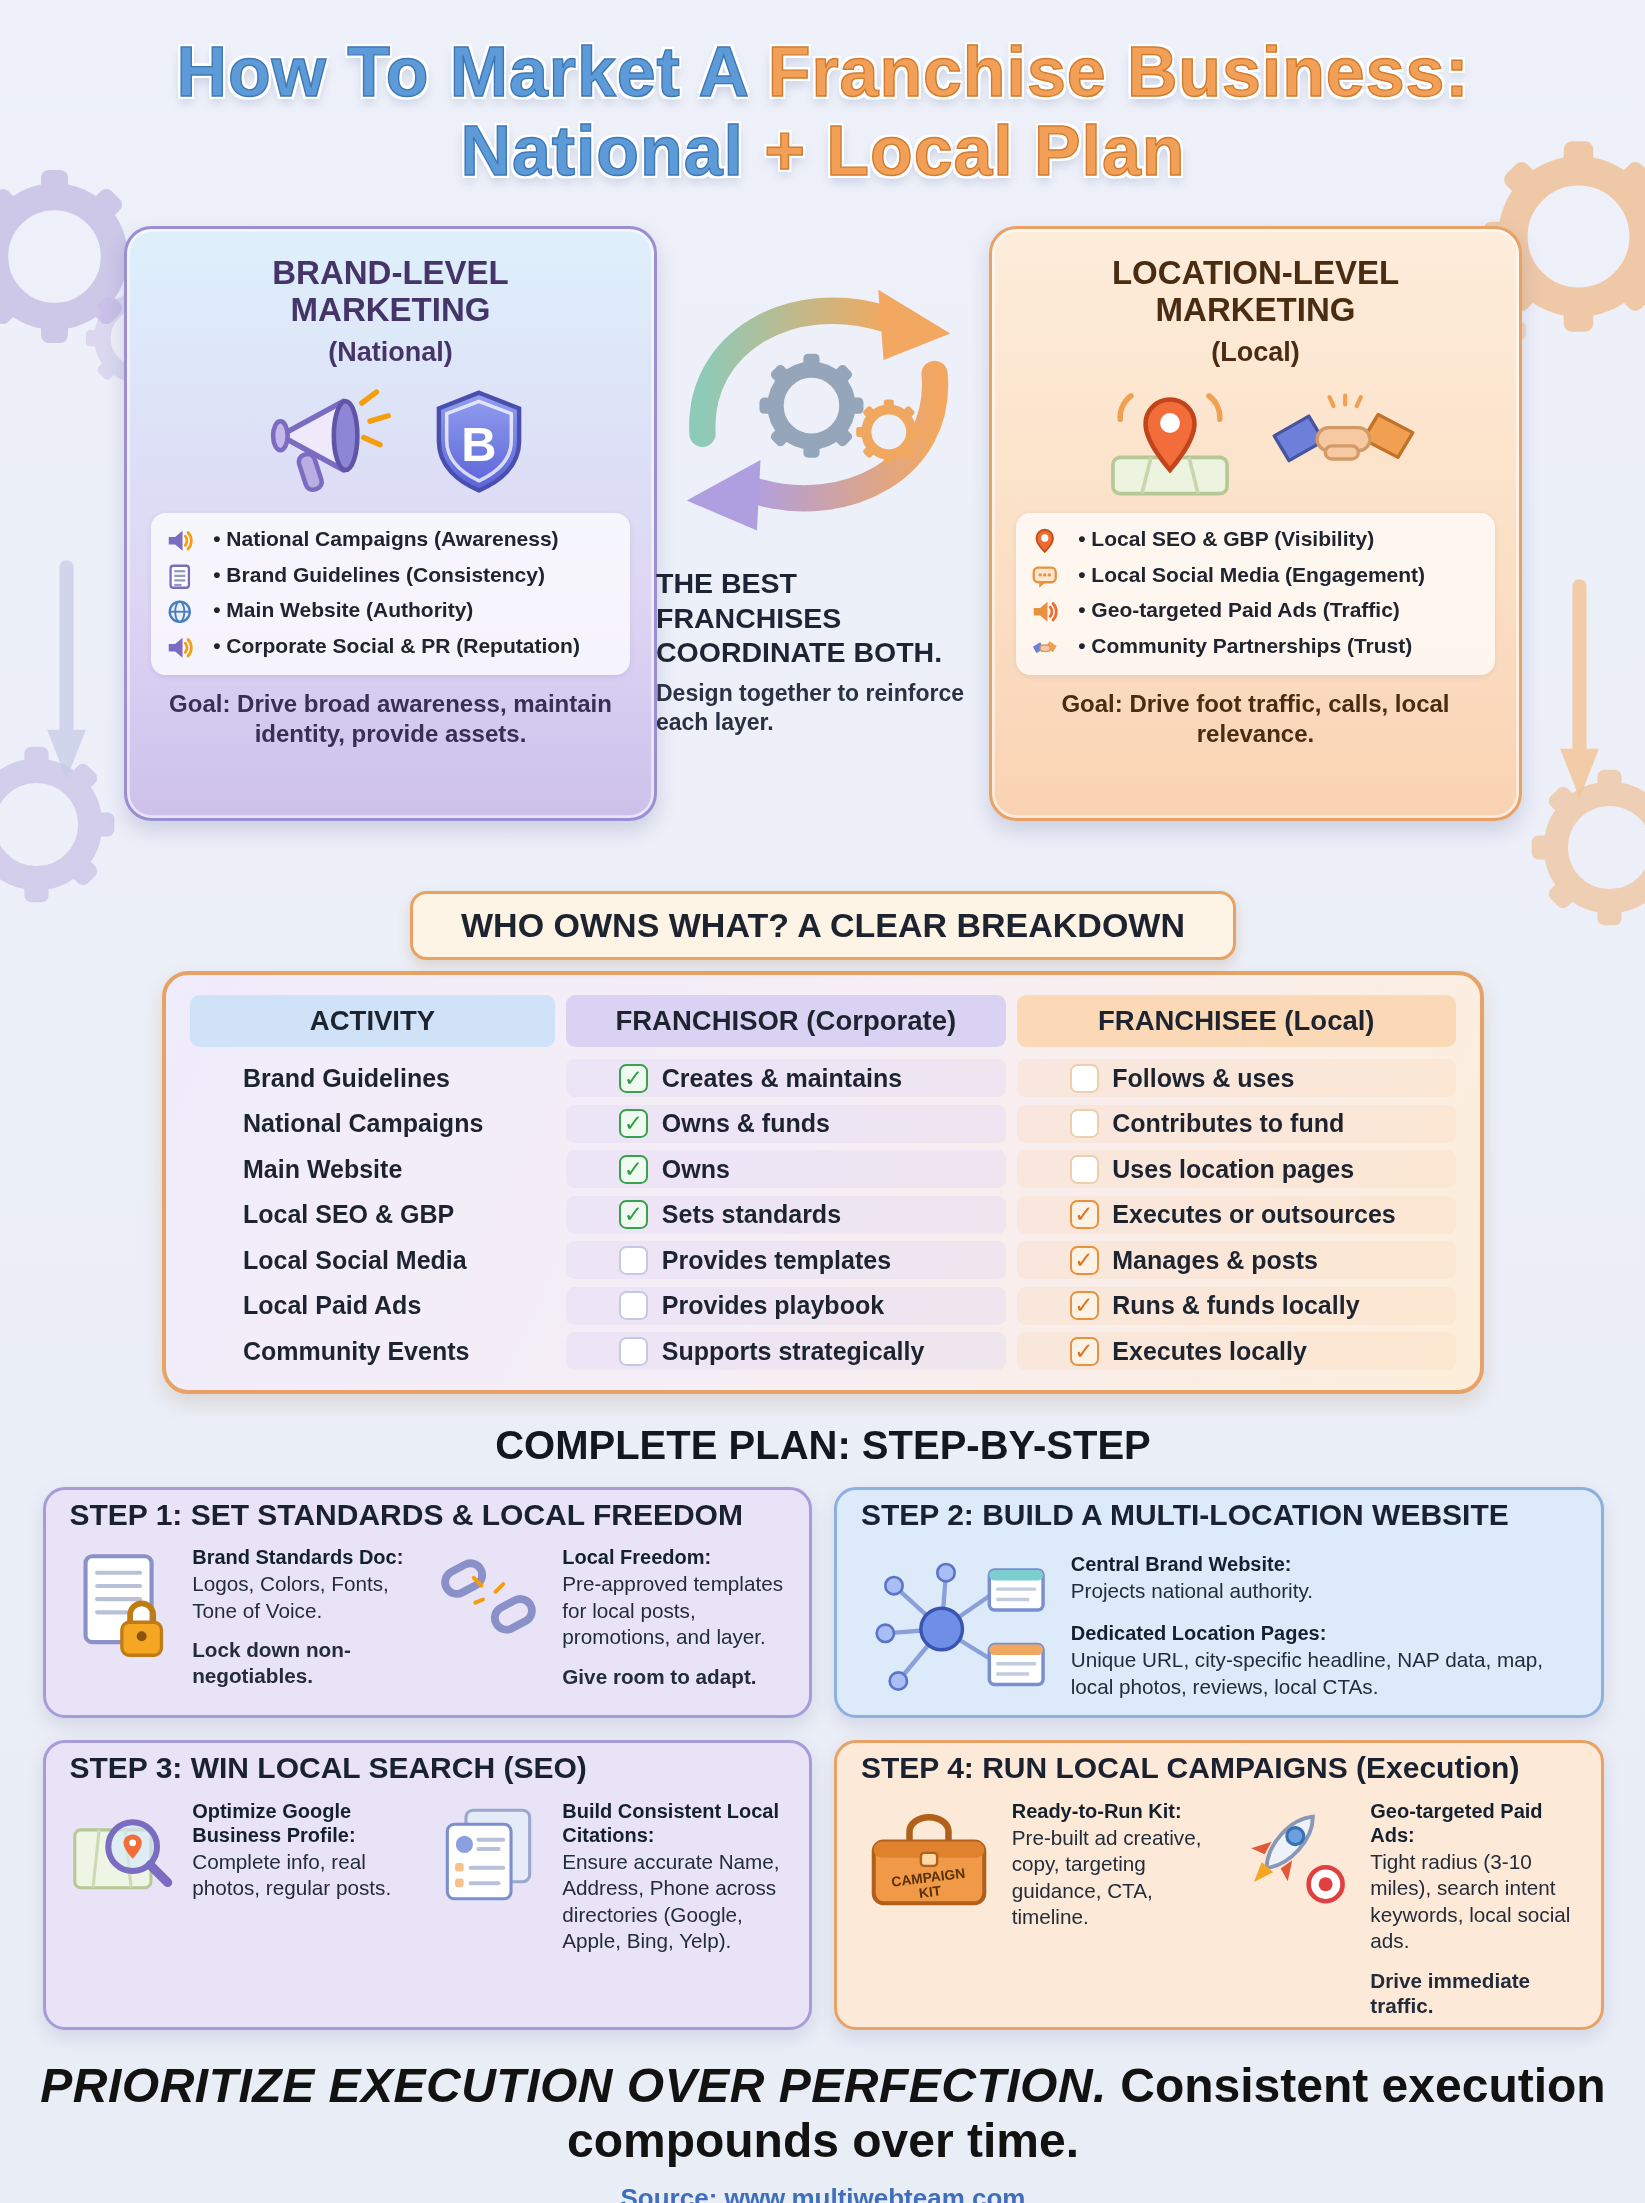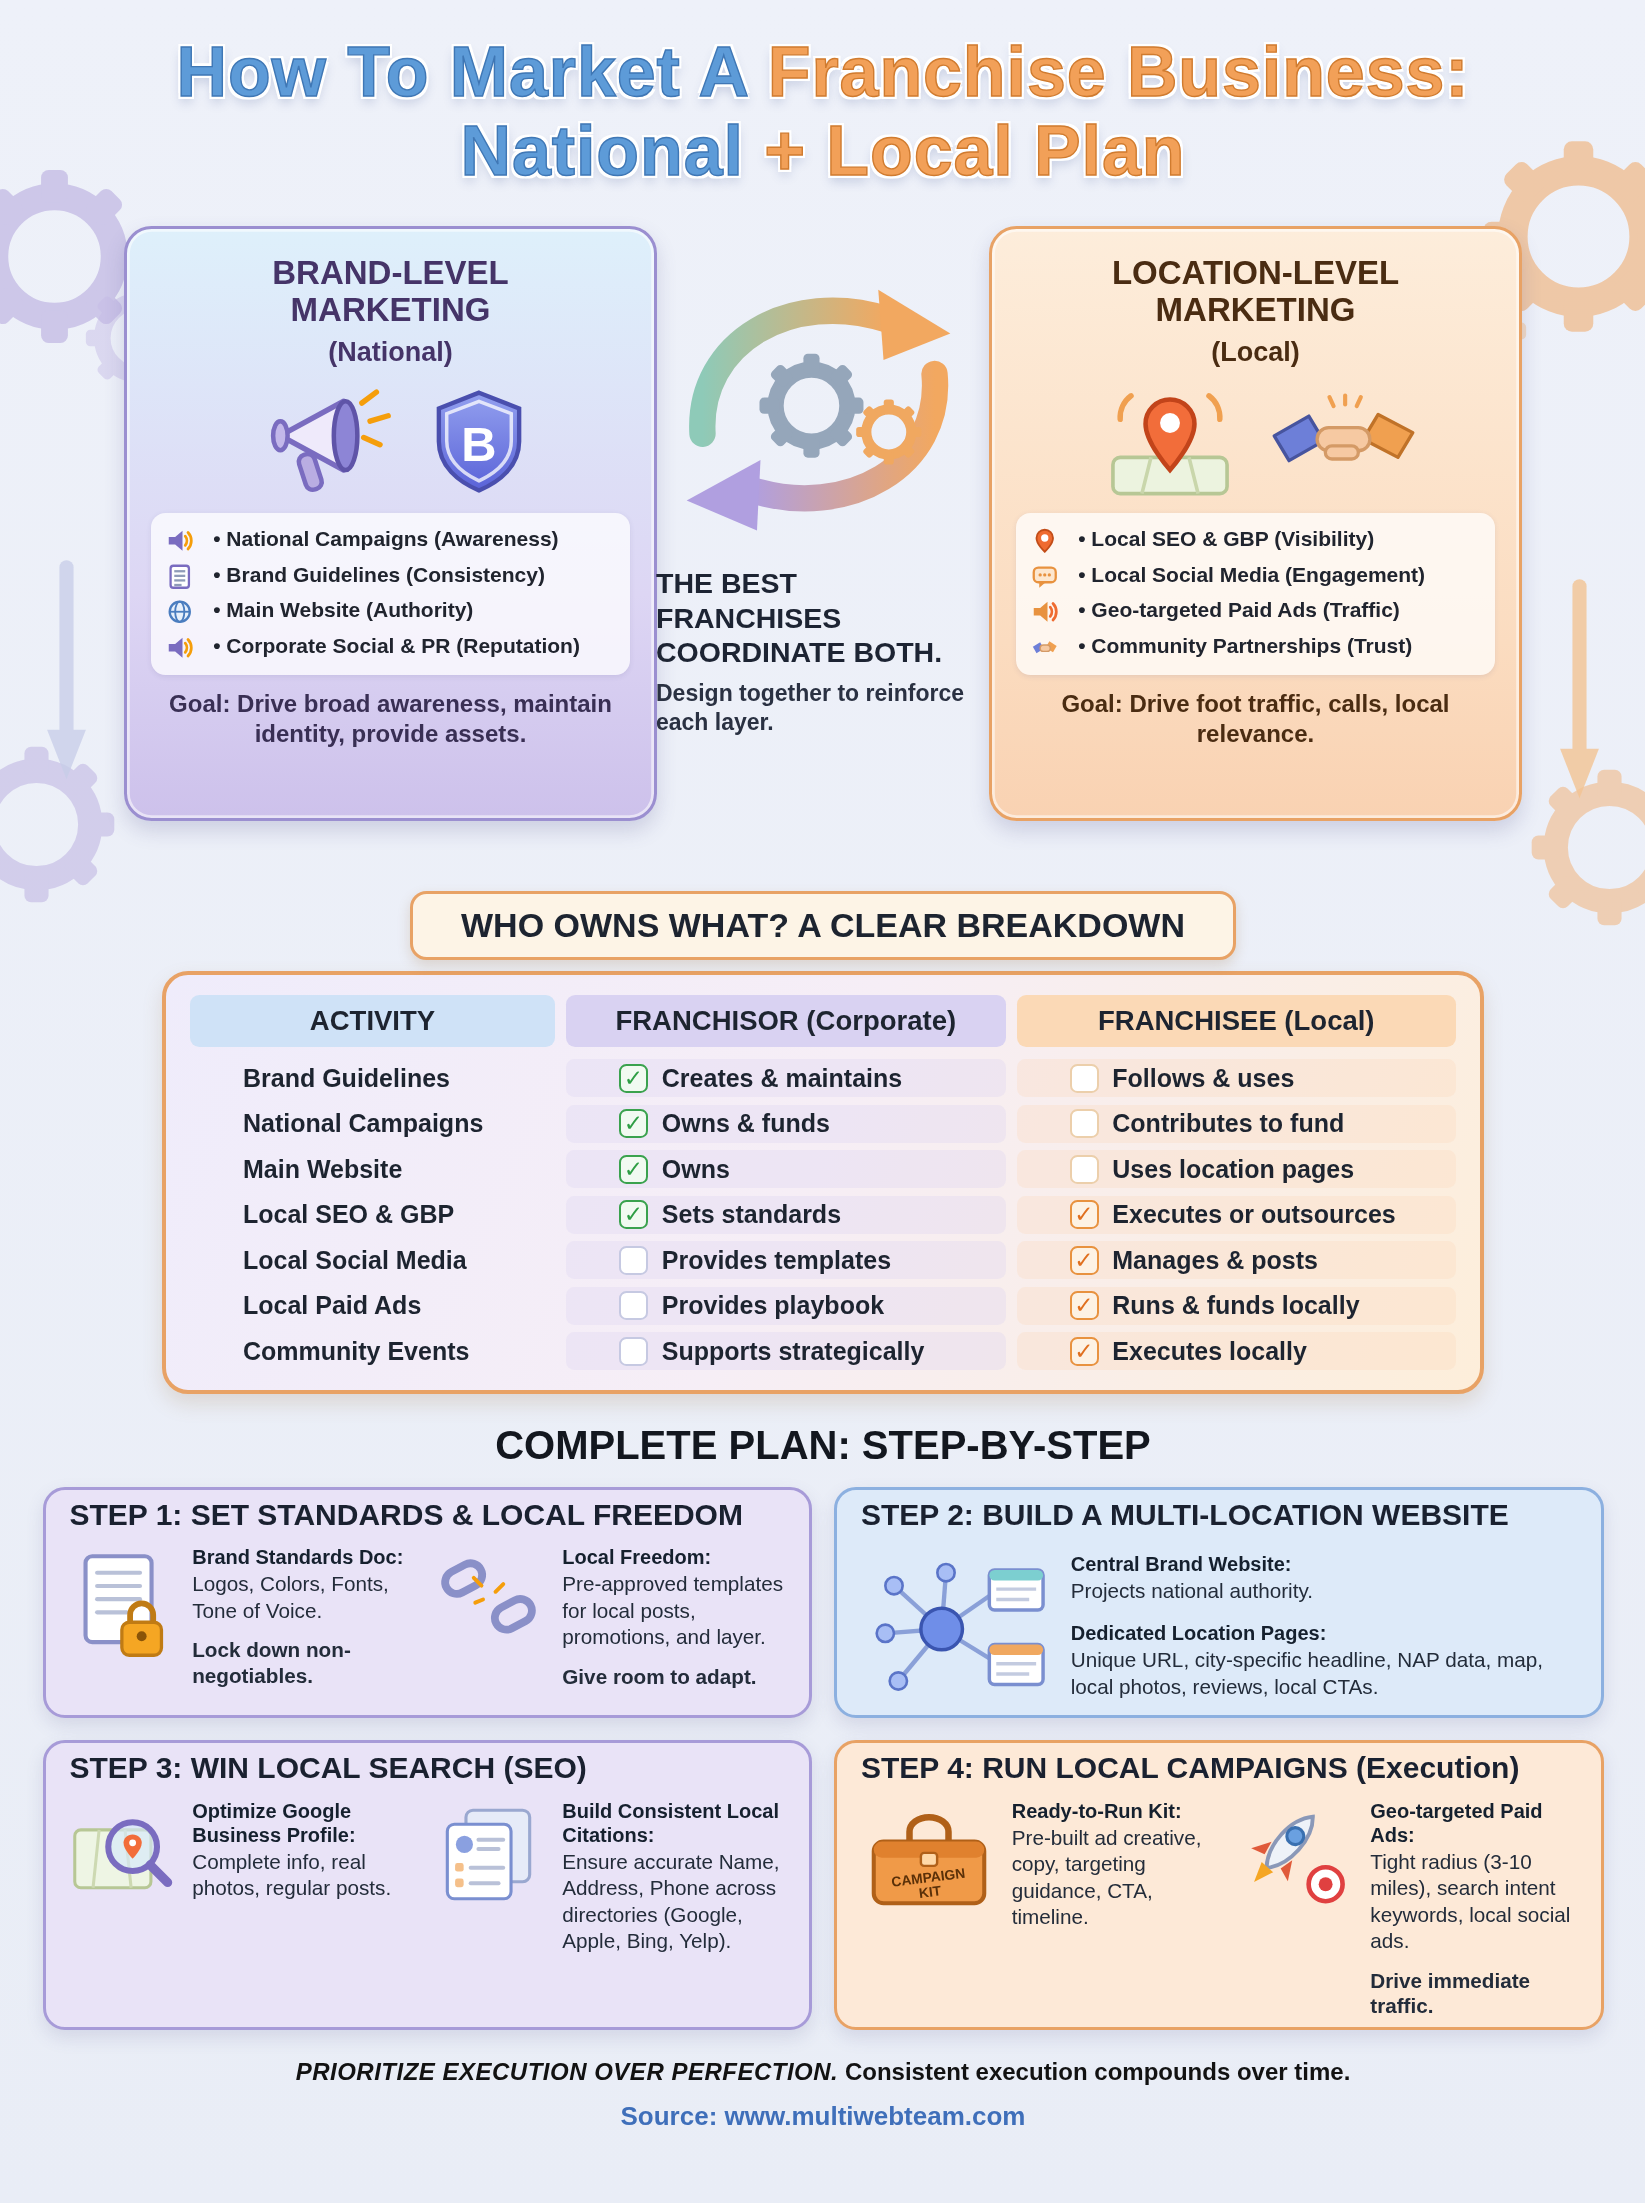--- a/index.html
+++ b/index.html
@@ -82,21 +82,21 @@
   .step h3{font-size:30px;font-weight:800;color:#1a2130;margin-bottom:13.8px}
   .grid4{display:grid;grid-template-columns:108px 1fr 118px 1fr;gap:14.7px;align-items:start}
   .grid2{display:grid;grid-template-columns:195px 1fr;gap:14.7px;align-items:center}
   .icol{display:flex;justify-content:center;align-items:flex-start;padding-top:5.5px}
   .blk-label{font-size:20px;font-weight:800;color:#15202e;line-height:1.2}
   .blk-text{font-size:20.7px;font-weight:500;color:#232c3a;line-height:1.28;margin-top:1.8px}
   .blk-extra{font-size:20.7px;font-weight:600;color:#232c3a;line-height:1.25;margin-top:13px}
   .blk + .blk{margin-top:16.5px}
 
   
-  .tagline{text-align:center;font-size:24px;color:#121212;margin-top:27.5px;font-weight:800}
+  .tagline{text-align:center;font-size:48px;color:#121212;margin-top:27.5px;font-weight:800}
   .tagline em{font-style:italic;font-weight:800;letter-spacing:0.5px}
   .source{text-align:center;font-size:26px;font-weight:600;color:#3f6fba;margin-top:14.7px;cursor:pointer}
 </style>
 </head>
 <body>
 
 <svg width="0" height="0" style="position:absolute">
   <defs>
     <g id="gear" fill="currentColor">
       <circle r="40" fill="none" stroke="currentColor" stroke-width="18"></circle>

